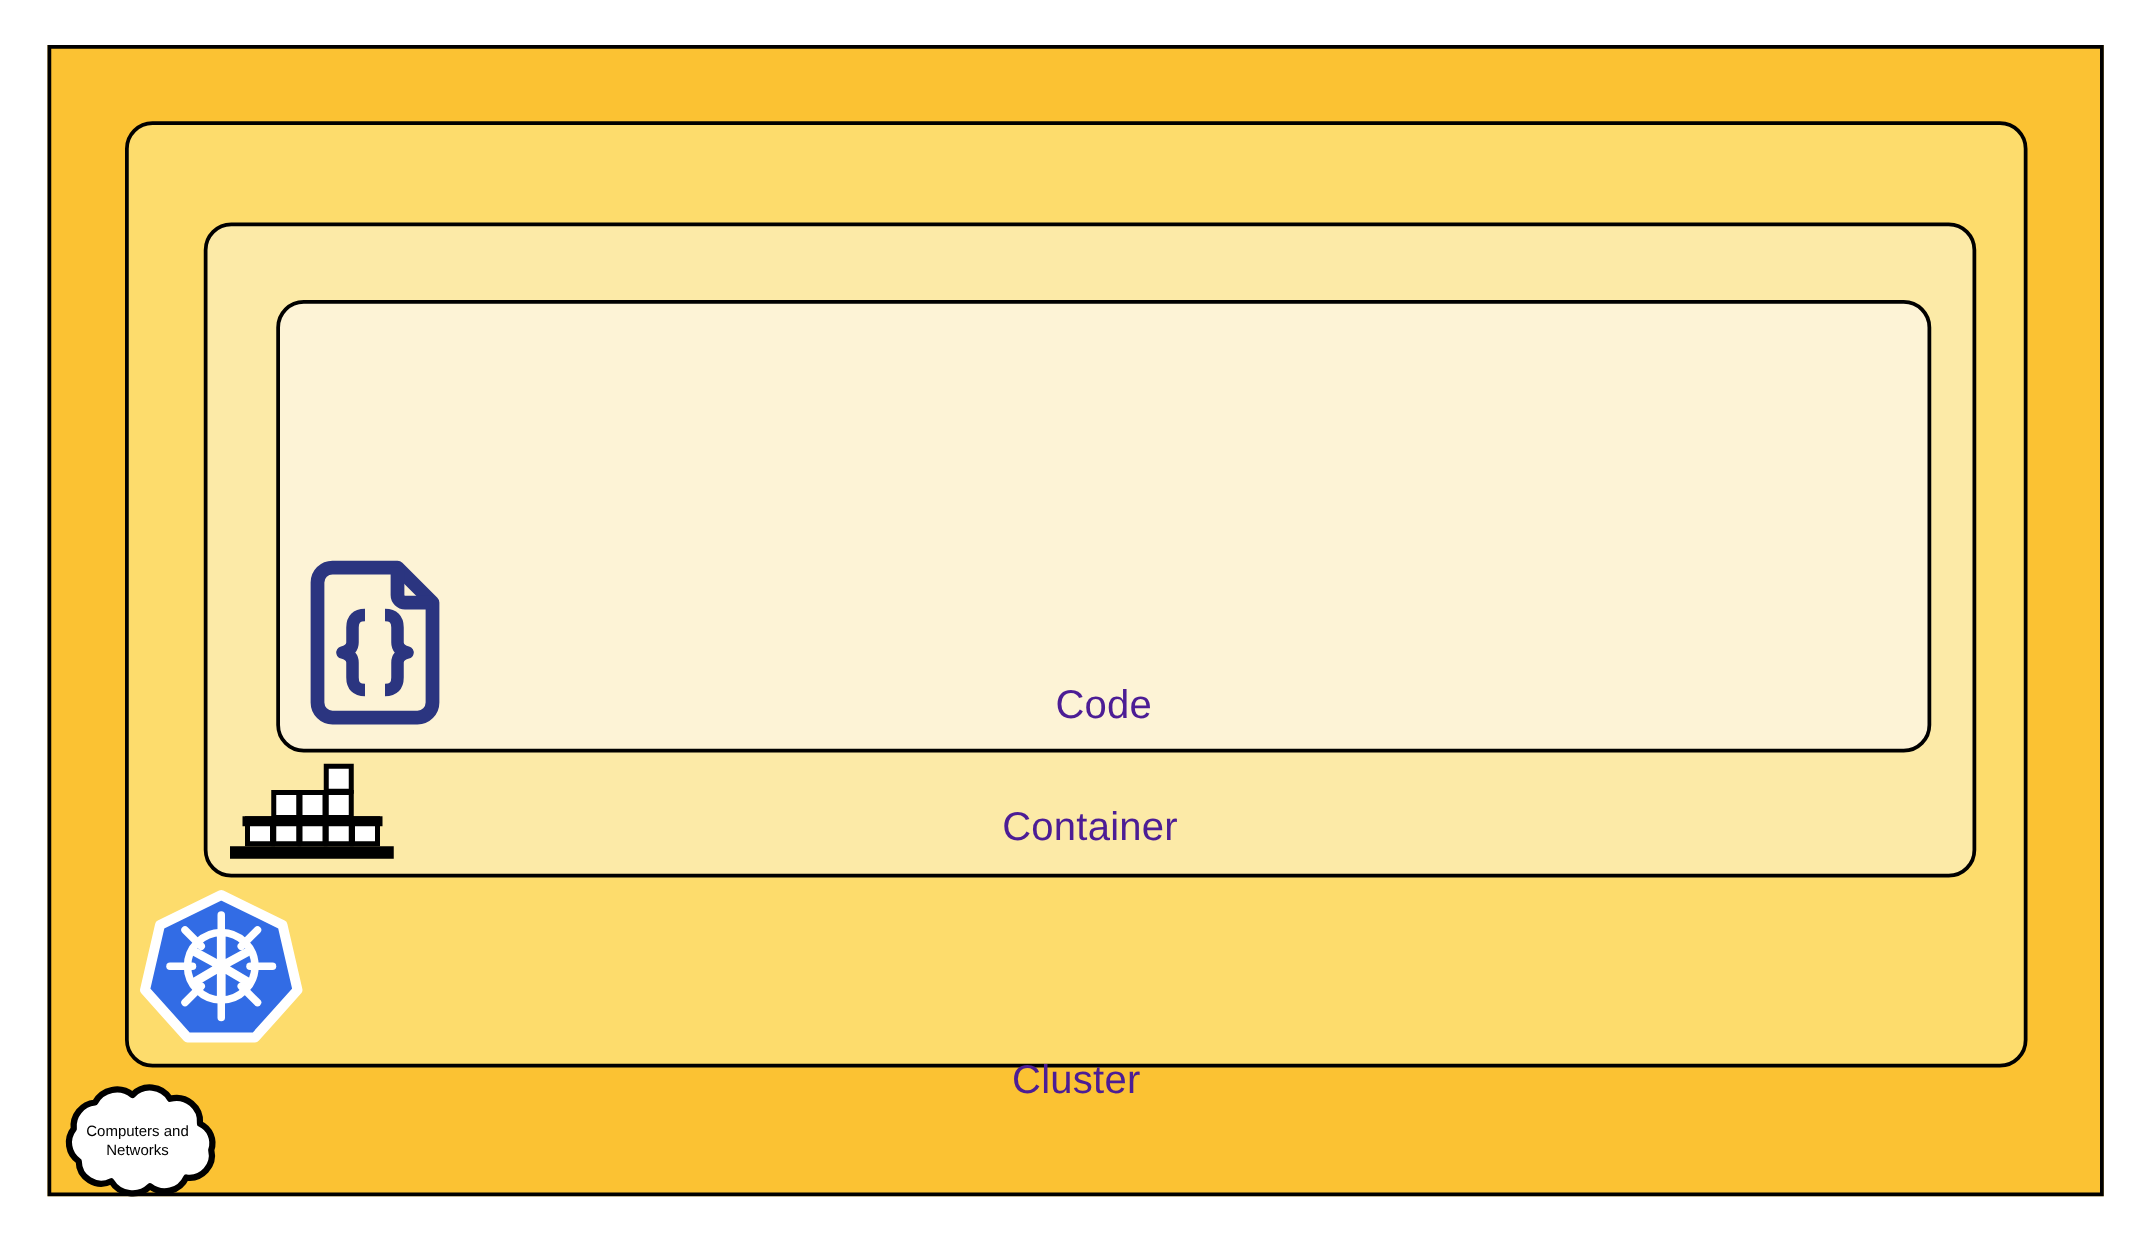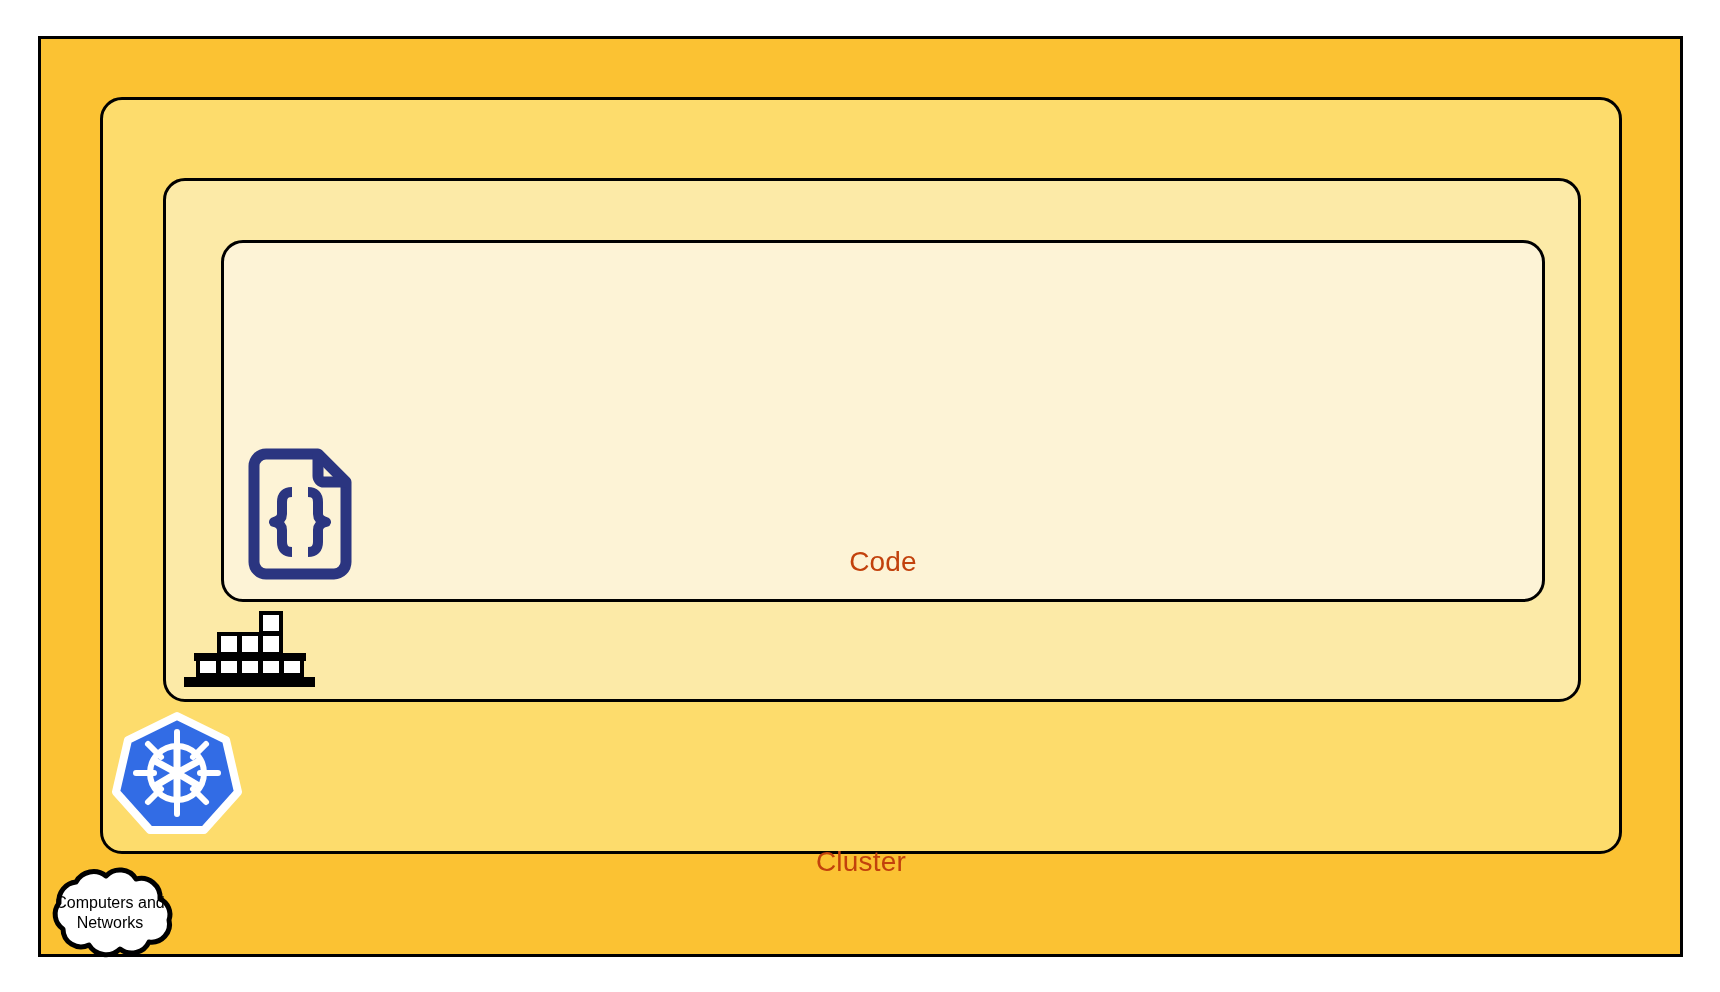--- a/index.html
+++ b/index.html
@@ -60,22 +60,22 @@
     top: 240px;
     width: 1324px;
     height: 362px;
     background: #fdf3d6;
     border-radius: 22px;
   }
 
   
   .layer-label {
     position: absolute;
-    color: #c2410c;
-    font-size: 28px;
+    color: #4c1d95;
+    font-size: 32px;
     line-height: 1.18;
     text-align: center;
     white-space: pre-line;
     letter-spacing: 0.2px;
   }
 
   .label-code {
     left: 221px;
     top: 545px;
     width: 1324px;
@@ -152,21 +152,21 @@
   .cloud-text {
     position: absolute;
     left: 0;
     top: 0;
     width: 156px;
     height: 110px;
     display: flex;
     align-items: center;
     justify-content: center;
     text-align: center;
-    font-size: 16px;
+    font-size: 12px;
     line-height: 1.28;
     color: #000000;
     white-space: pre-line;
     padding: 0 6px;
     box-sizing: border-box;
   }
 </style>
 </head>
 <body>
 
@@ -231,20 +231,21 @@
         <line x1="59" y1="59" x2="59" y2="84"></line>
         <line x1="59" y1="59" x2="37" y2="72"></line>
         <line x1="59" y1="59" x2="37" y2="47"></line>
       </g>
       <circle cx="59" cy="59" r="7" fill="#ffffff"></circle>
     </svg>
   </div>
 
   <div class="layer-label label-code">Code</div>
 
+  <div class="layer-label label-container">Container</div>
 
   <div class="layer-label label-cluster">Cluster</div>
 
 
   <div class="cloud-callout">
     <svg viewBox="0 0 156 110" xmlns="http://www.w3.org/2000/svg" aria-hidden="true">
       <path d="M44 24
                a20 20 0 0 1 30 -6
                a19 19 0 0 1 30 3
                a19 19 0 0 1 24 20

